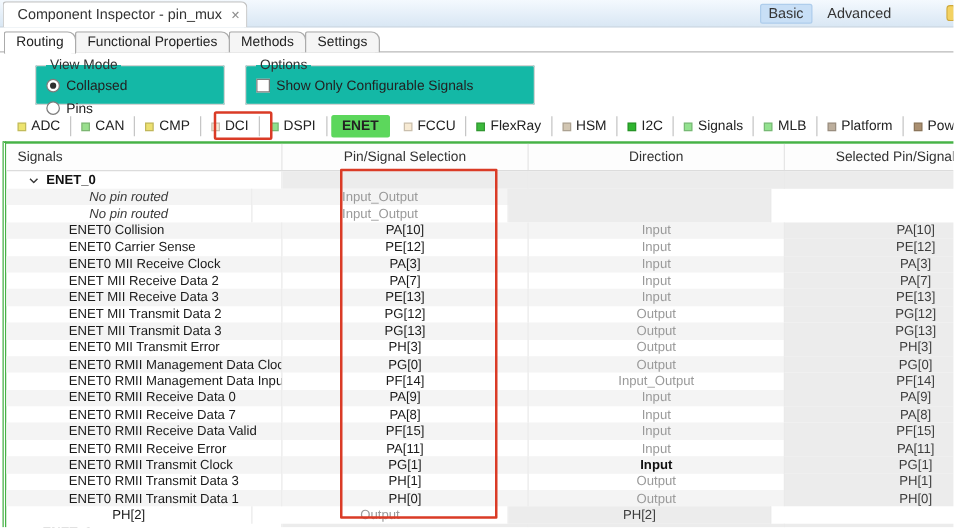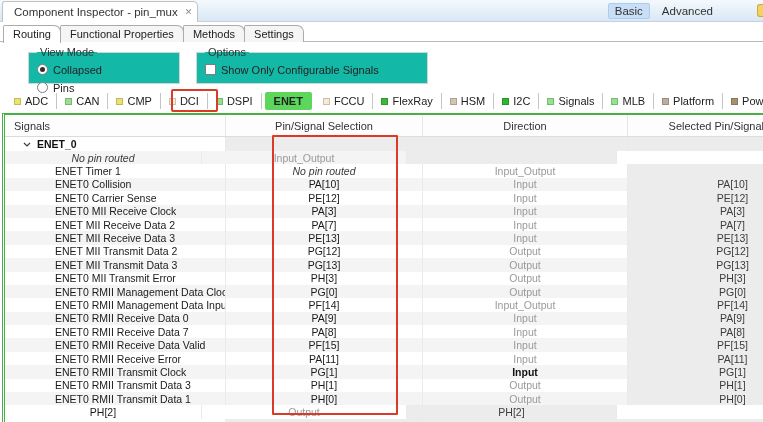--- a/index.html
+++ b/index.html
@@ -205,21 +205,20 @@
       <div class="gcell fill c4"></div>
     </div>
 
     <div class="tbody">
         <div class="trow alt">
           <div class="cell cc2 noroute">No pin routed</div>
           <div class="cell cc3">Input_Output</div>
           <div class="cell cc4"></div>
         </div>
         <div class="trow">
-          <div class="cell cc1">ENET Timer 1</div>
           <div class="cell cc2 noroute">No pin routed</div>
           <div class="cell cc3">Input_Output</div>
           <div class="cell cc4"></div>
         </div>
         <div class="trow alt">
           <div class="cell cc1">ENET0 Collision</div>
           <div class="cell cc2">PA[10]</div>
           <div class="cell cc3">Input</div>
           <div class="cell cc4">PA[10]</div>
         </div>

